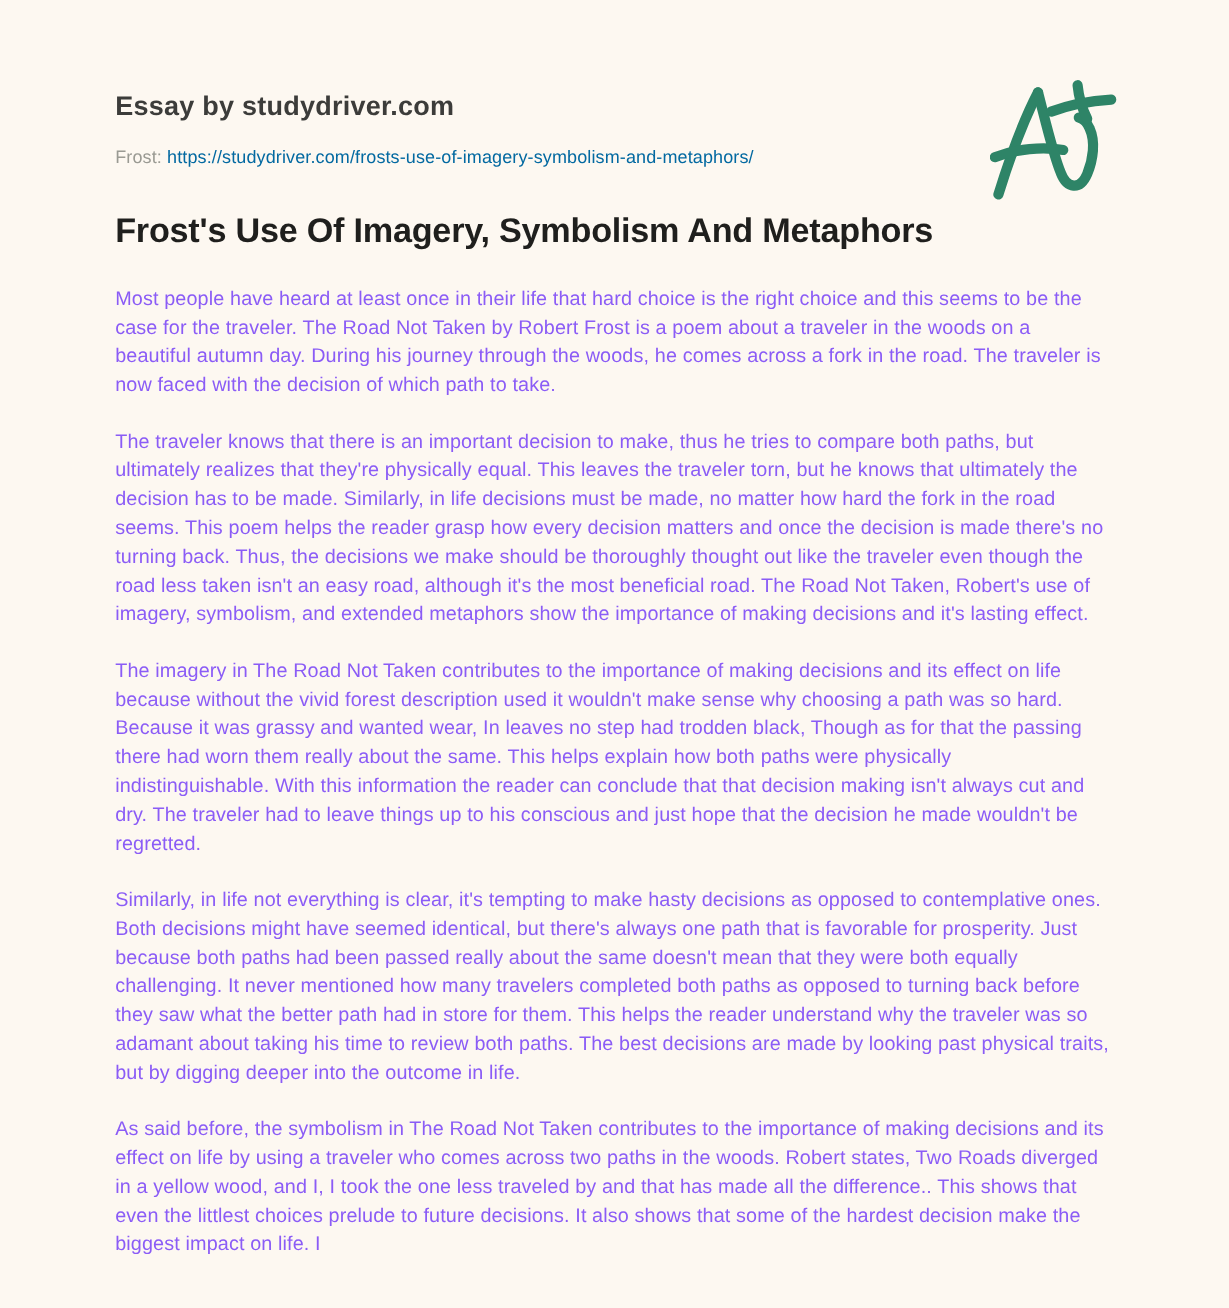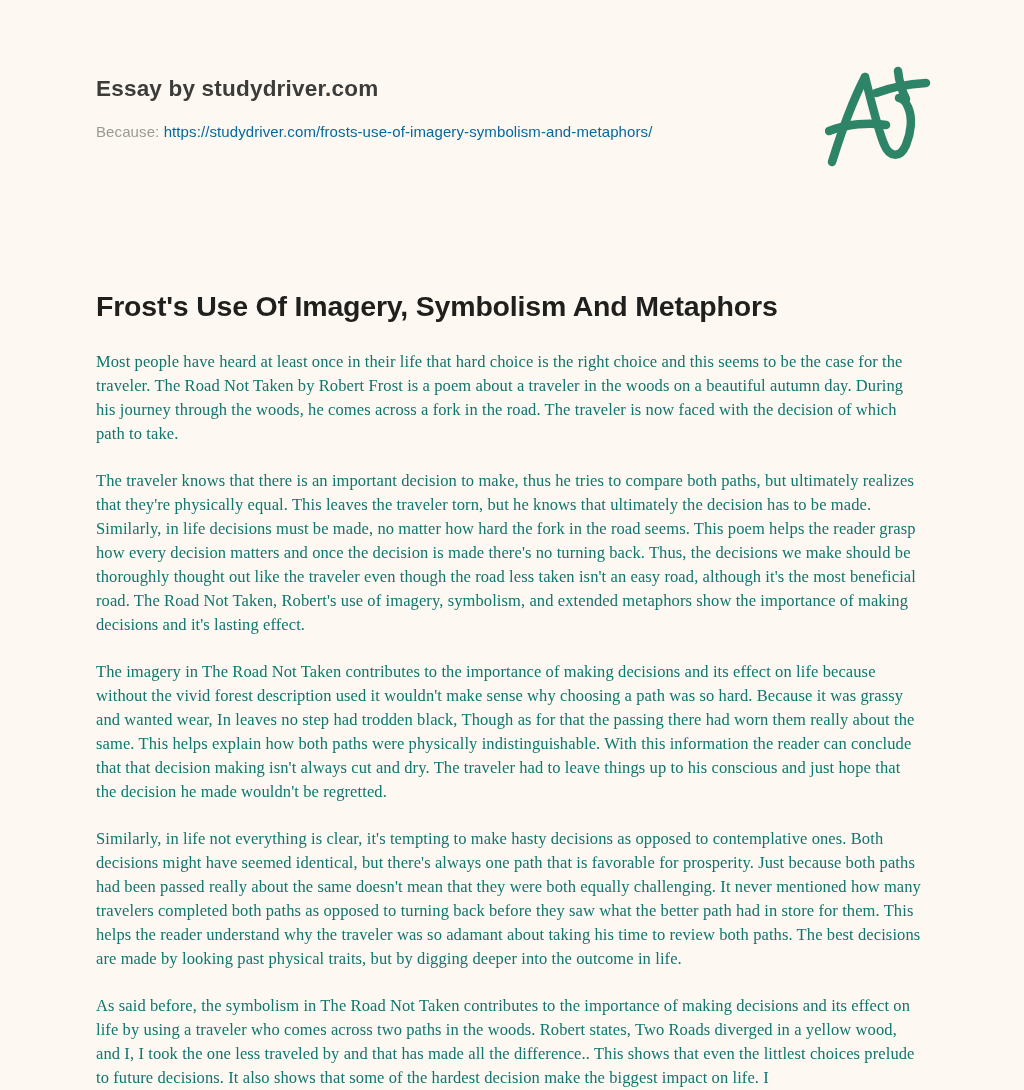--- a/index.html
+++ b/index.html
@@ -42,49 +42,47 @@
   }
   .source-link {
     color: #0369a1;
     text-decoration: none;
   }
   .logo {
     flex: 0 0 auto;
     margin: -4px -26px 0 0;
   }
   .article-title {
-    margin-top: 114px;
     font-size: 28.5px;
     font-weight: 700;
     color: #1f1f1d;
     letter-spacing: -0.2px;
     line-height: 36px;
   }
   .essay-body {
     margin-top: 26px;
   }
   .essay-body p {
     font-size: 16.5px;
     line-height: 24px;
-    color: #0f766e;
+    color: #8b5cf6;
     letter-spacing: 0.1px;
     margin-bottom: 23px;
-    font-family: Liberation Serif, serif;
   }
 </style>
 </head>
 <body>
 
 <div class="page">
 
   <div class="header-row">
     <div>
       <div class="site-title">Essay by studydriver.com</div>
       <div class="source-line">
-        <span class="source-label">Because:</span>
+        <span class="source-label">Frost:</span>
         <a href="#" class="source-link">https://studydriver.com/frosts-use-of-imagery-symbolism-and-metaphors/</a>
       </div>
     </div>
 
     <div class="logo">
       <svg width="126" height="104" viewBox="0 0 126 104" fill="none" xmlns="http://www.w3.org/2000/svg" aria-hidden="true">
         <g stroke="#2e8467" stroke-width="8.5" stroke-linecap="round" fill="none">
 
           <path d="M7 96 C 16 67, 28 34, 40 11"></path>
 

